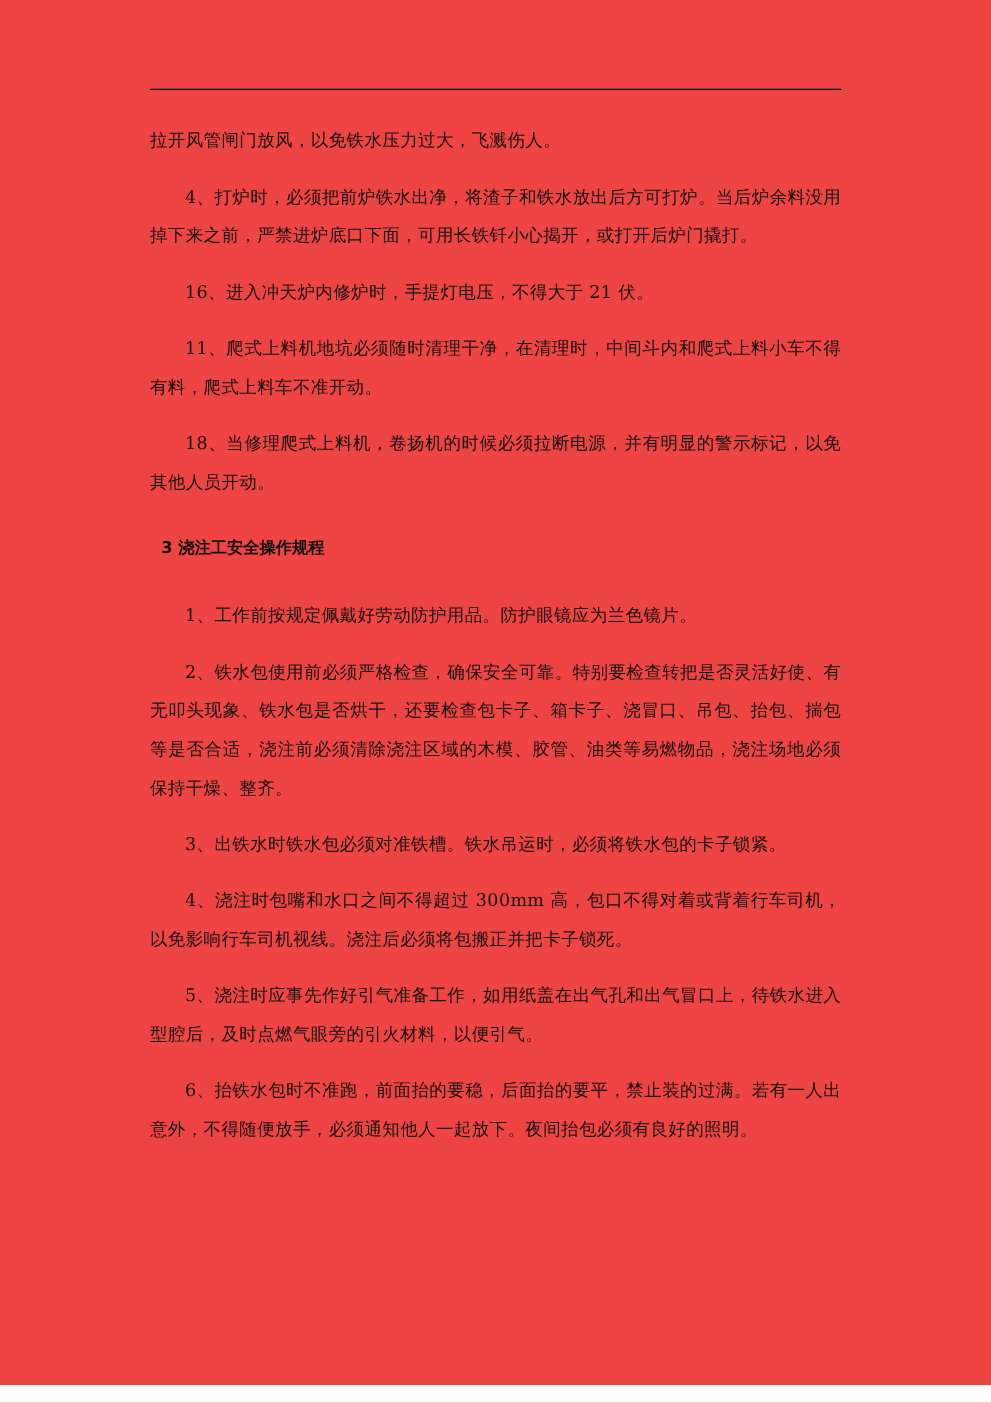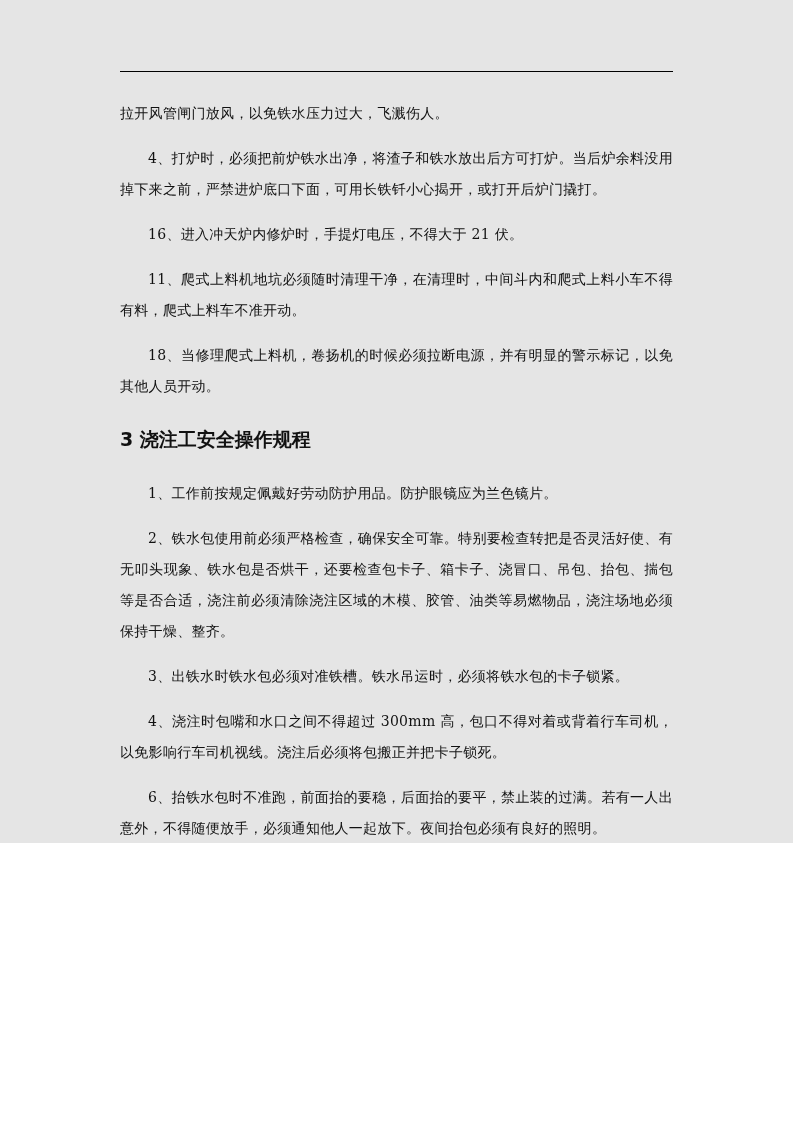--- a/index.html
+++ b/index.html
@@ -1,38 +1,39 @@
 <!DOCTYPE html>
 <html><head>
   <meta charset="utf-8">
   <style>
     html, body { margin: 0; padding: 0; background: #ffffff; }
     body { width: 793px; height: 1122px; position: relative; overflow: hidden;
       font-family: "DejaVu Serif", "Liberation Serif", serif; color: #111; }
-    .page { position: absolute; left: 0; top: 0; width: 793px; height: 843px; background: #e5e5e5; }
+    .page { position: absolute; left: 0; top: 0; width: 793px; height: 1108px; background: #ef4444; }
     .header-rule { position: absolute; left: 120px; top: 71px; width: 553px; height: 0; border-top: 1.3px solid #000; }
     .content { position: absolute; left: 120px; top: 98px; width: 553px; }
     .para { margin: 0 0 14px 0; font-size: 14px; line-height: 31px; text-align: justify; letter-spacing: 0.3px; }
     .para.indent { text-indent: 28px; }
-    .heading { margin: 22px 0 24px 0; font-family: "DejaVu Sans", "Liberation Sans", sans-serif;
-      font-weight: bold; font-size: 19px; line-height: 30px; }
+    .heading { margin: 22px 0 24px 9px; font-family: "DejaVu Sans", "Liberation Sans", sans-serif;
+      font-weight: bold; font-size: 13px; line-height: 30px; }
   </style>
 </head>
 <body>
 
 <div class="page">
   <div class="header-rule"></div>
   <div class="content">
     <p class="para">拉开风管闸门放风，以免铁水压力过大，飞溅伤人。</p>
     <p class="para indent">4、打炉时，必须把前炉铁水出净，将渣子和铁水放出后方可打炉。当后炉余料没用掉下来之前，严禁进炉底口下面，可用长铁钎小心揭开，或打开后炉门撬打。</p>
     <p class="para indent">16、进入冲天炉内修炉时，手提灯电压，不得大于 21 伏。</p>
     <p class="para indent">11、爬式上料机地坑必须随时清理干净，在清理时，中间斗内和爬式上料小车不得有料，爬式上料车不准开动。</p>
     <p class="para indent">18、当修理爬式上料机，卷扬机的时候必须拉断电源，并有明显的警示标记，以免其他人员开动。</p>
 
     <h2 class="heading">3 浇注工安全操作规程</h2>
 
     <p class="para indent">1、工作前按规定佩戴好劳动防护用品。防护眼镜应为兰色镜片。</p>
     <p class="para indent">2、铁水包使用前必须严格检查，确保安全可靠。特别要检查转把是否灵活好使、有无叩头现象、铁水包是否烘干，还要检查包卡子、箱卡子、浇冒口、吊包、抬包、揣包等是否合适，浇注前必须清除浇注区域的木模、胶管、油类等易燃物品，浇注场地必须保持干燥、整齐。</p>
     <p class="para indent">3、出铁水时铁水包必须对准铁槽。铁水吊运时，必须将铁水包的卡子锁紧。</p>
     <p class="para indent">4、浇注时包嘴和水口之间不得超过 300mm 高，包口不得对着或背着行车司机，以免影响行车司机视线。浇注后必须将包搬正并把卡子锁死。</p>
+    <p class="para indent">5、浇注时应事先作好引气准备工作，如用纸盖在出气孔和出气冒口上，待铁水进入型腔后，及时点燃气眼旁的引火材料，以便引气。</p>
     <p class="para indent">6、抬铁水包时不准跑，前面抬的要稳，后面抬的要平，禁止装的过满。若有一人出意外，不得随便放手，必须通知他人一起放下。夜间抬包必须有良好的照明。</p>
   </div>
 </div>
 
 </body></html>

